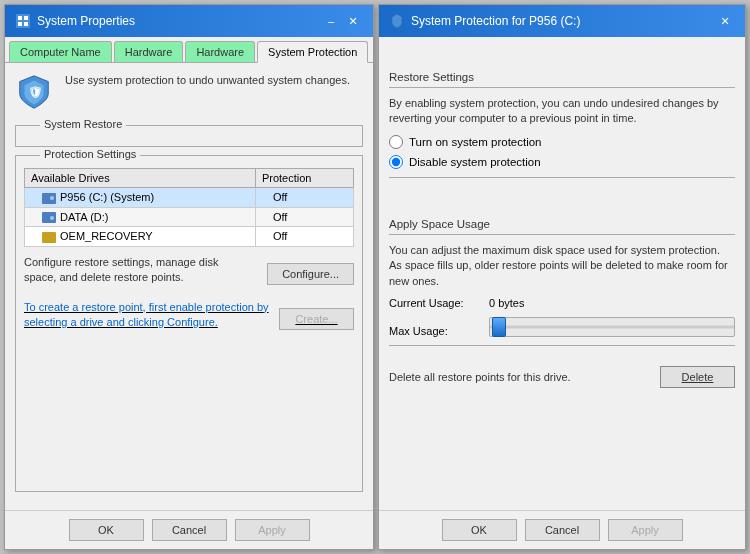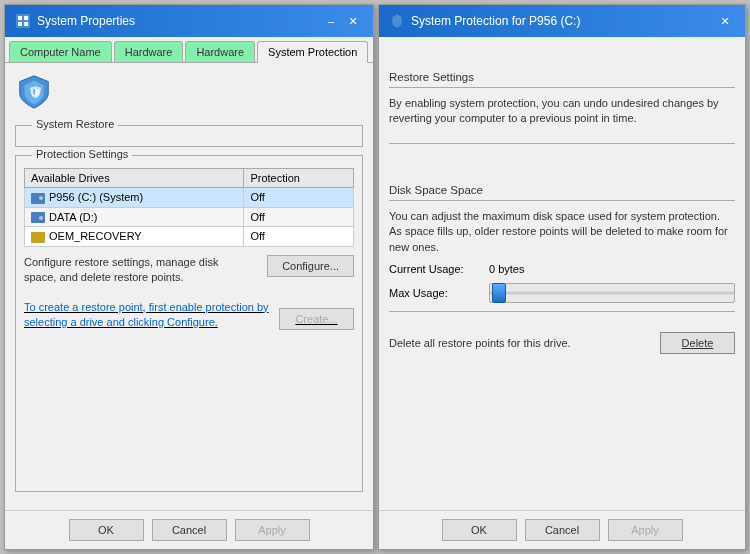--- a/index.html
+++ b/index.html
@@ -172,38 +172,38 @@
     .drives-table th {
       background: #e8e8e8;
       border: 1px solid #aaa;
       padding: 3px 6px;
       text-align: left;
       font-weight: normal;
     }
 
     .drives-table td {
       border: 1px solid #ccc;
-      padding: 3px 6px;
+      padding: 3px 17px;
     }
 
     .drives-table tr:nth-child(odd) td { background: #fff; }
     .drives-table tr:nth-child(even) td { background: #f5f5f5; }
     .drives-table tr.selected td { background: #cce5ff; }
 
     .group-box {
       border: 1px solid #aaa;
       padding: 8px;
       position: relative;
       margin-bottom: 8px;
     }
 
     .group-box-title {
       position: absolute;
       top: -8px;
-      left: 16px;
+      left: 24px;
       background: #f0f0f0;
       padding: 0 4px;
       font-size: 11px;
       color: #333;
     }
 
     .group-box-content {
       margin-top: 4px;
     }
 
@@ -235,21 +235,21 @@
       height: 14px;
     }
 
     
     .disk-space-section {
       margin-top: 8px;
     }
 
     .usage-row {
       display: flex;
-      align-items: center;
+      align-items: flex-end;
       margin-bottom: 8px;
       gap: 10px;
     }
 
     .usage-label {
       font-size: 11px;
       width: 90px;
       flex-shrink: 0;
     }
 
@@ -364,20 +364,21 @@
   <div class="content">
 
     <div class="top-desc">
       <div class="shield-icon-area">
         <svg class="shield-svg" viewBox="0 0 40 40">
           <path d="M20 3 L35 9 L35 22 C35 30 20 37 20 37 C20 37 5 30 5 22 L5 9 Z" fill="#4a90d9" stroke="#2a6099" stroke-width="1"></path>
           <path d="M20 8 L30 13 L30 22 C30 28 20 33 20 33 C20 33 10 28 10 22 L10 13 Z" fill="#6aafe9"></path>
           <text x="14" y="24" font-size="12" fill="white" font-weight="bold">🛡</text>
         </svg>
       </div>
+      <span class="desc-text">Use system protection to undo unwanted system changes.</span>
     </div>
 
     <div class="group-box">
       <span class="group-box-title">System Restore</span>
       <div class="group-box-content">
         <div style="display:flex; align-items:center; gap:10px; justify-content:space-between;">
         </div>
       </div>
     </div>
 
@@ -401,21 +402,21 @@
                 <td><span class="drive-hdd"></span>DATA (D:)</td>
                 <td>Off</td>
               </tr>
               <tr>
                 <td><span class="drive-usb"></span>OEM_RECOVERY</td>
                 <td>Off</td>
               </tr>
             </tbody>
         </table>
 
-        <div style="display:flex; align-items:flex-start; gap:21px; justify-content:space-between; margin-top:8px;">
+        <div style="display:flex; align-items:center; gap:21px; justify-content:space-between; margin-top:8px;">
           <span class="desc-text" style="flex:1;">Configure restore settings, manage disk space, and delete restore points.</span>
           <button class="btn">Configure...</button>
         </div>
 
         <div style="display:flex; align-items:center; gap:10px; justify-content:space-between; margin-top:6px;text-decoration:underline;">
           <span class="desc-text" style="flex:1; color:#0066cc;">To create a restore point, first enable protection by selecting a drive and clicking Configure.</span>
           <button class="btn" disabled="">Create...</button>
         </div>
       </div>
     </div>
@@ -440,26 +441,36 @@
     <div class="title-bar-controls">
       <button class="title-btn close-btn">✕</button>
     </div>
   </div>
 
   <div class="content">
 
     <div>
       <div class="section-header">Restore Settings</div>
       <p class="desc-text">By enabling system protection, you can undo undesired changes by reverting your computer to a previous point in time.</p>
+      <div class="radio-group">
+        <label class="radio-item">
+          <input type="radio" name="protection" style="">
+          <span>Turn on system protection</span>
+        </label>
+        <label class="radio-item">
+          <input type="radio" name="protection" checked="" style="">
+          <span>Disable system protection</span>
+        </label>
+      </div>
     </div>
 
     <hr class="horizontal-rule">
 
     <div class="disk-space-section">
-      <div class="section-header">Disk Space Space</div>
+      <div class="section-header">Apply Space Usage</div>
       <p class="desc-text">You can adjust the maximum disk space used for system protection. As space fills up, older restore points will be deleted to make room for new ones.</p>
 
       <div class="usage-row">
         <span class="usage-label">Current Usage:</span>
         <span class="usage-value">0 bytes</span>
       </div>
 
       <div class="usage-row">
         <span class="usage-label">Max Usage:</span>
         <div class="slider-container">

